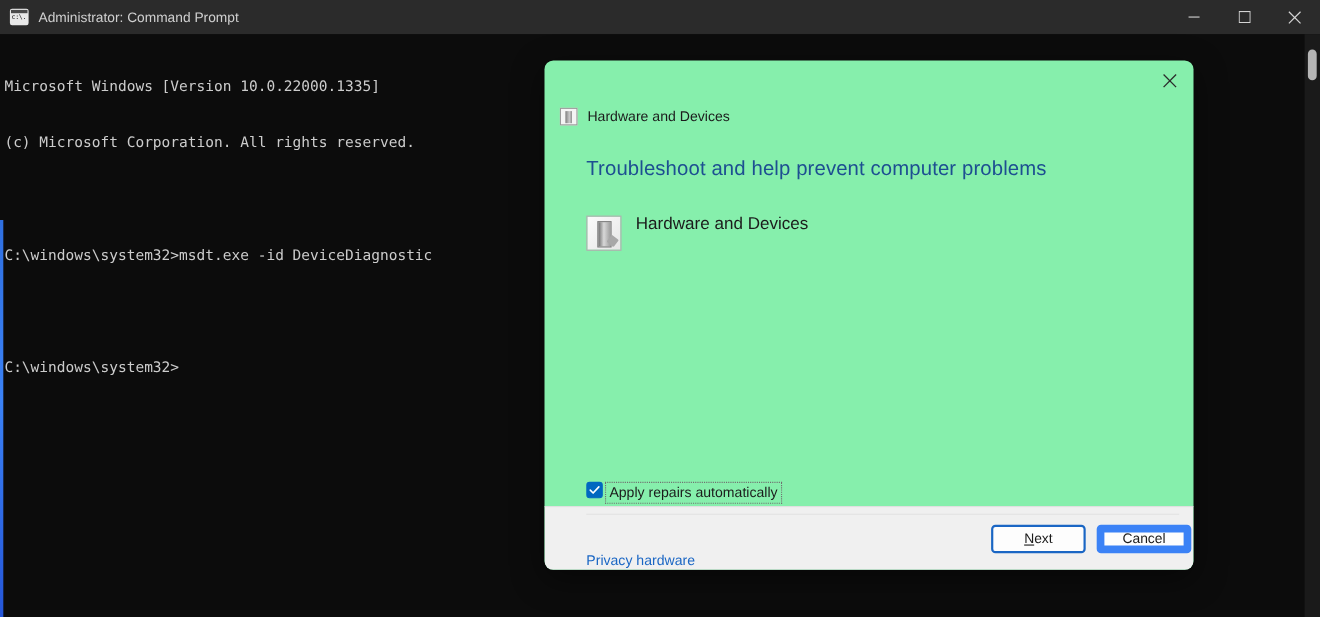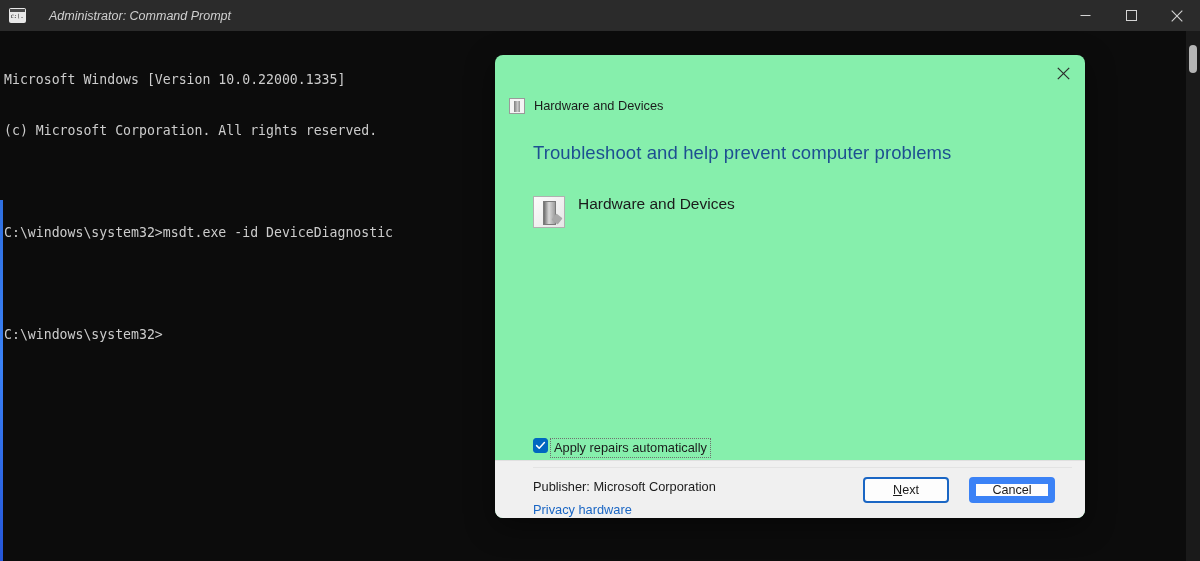--- a/index.html
+++ b/index.html
@@ -42,25 +42,24 @@
     width: 1200px;
     height: 31px;
     background: #2b2b2b;
     display: flex;
     align-items: center;
   }
 
   #titlebar-left {
     display: flex;
     align-items: center;
-    gap: 23px;
+    gap: 9px;
     padding-left: 9px;
     flex: 1;
     min-width: 0;
-    font-style: italic;
   }
 
   .console-icon {
     width: 17px;
     height: 15px;
     background: #e8e8e8;
     border-radius: 2px;
     position: relative;
     flex: 0 0 auto;
     overflow: hidden;
@@ -310,22 +309,22 @@
     text-decoration: none;
   }
 
   #dialog-footer {
     height: 58px;
     background: #f0f0f0;
     border-top: 1px solid #e0e0e0;
     display: flex;
     align-items: center;
     justify-content: flex-end;
-    gap: 20px;
-    padding-right: 30px;
+    gap: 10px;
+    padding-right: 2px;
   }
 
   .dlg-btn {
     min-width: 86px;
     height: 26px;
     font-size: 12.6px;
     font-family: "Liberation Sans", sans-serif;
     color: #1b1b1b;
     background: #fdfdfd;
     border: 7px solid #3b82f6;
@@ -416,21 +415,20 @@
         <div id="apply-checkbox">
           <svg width="11" height="11" viewBox="0 0 11 11">
               <polyline points="1.6,5.6 4.2,8.2 9.4,2.6" fill="none" stroke="#ffffff" stroke-width="1.5" stroke-linecap="round" stroke-linejoin="round"></polyline>
             </svg>
         </div>
         <div id="apply-label">Apply repairs automatically</div>
       </div>
 
       <div id="separator"></div>
 
-      <div id="publisher-line">Publisher:  Microsoft Corporation</div>
 
       <a id="privacy-link" href="#">Privacy hardware</a>
     </div>
 
     <div id="dialog-footer">
       <div class="dlg-btn focused">
         <span><span class="accel">N</span><span>ext</span></span>
       </div>
       <div class="dlg-btn">
         <span>Cancel</span>

